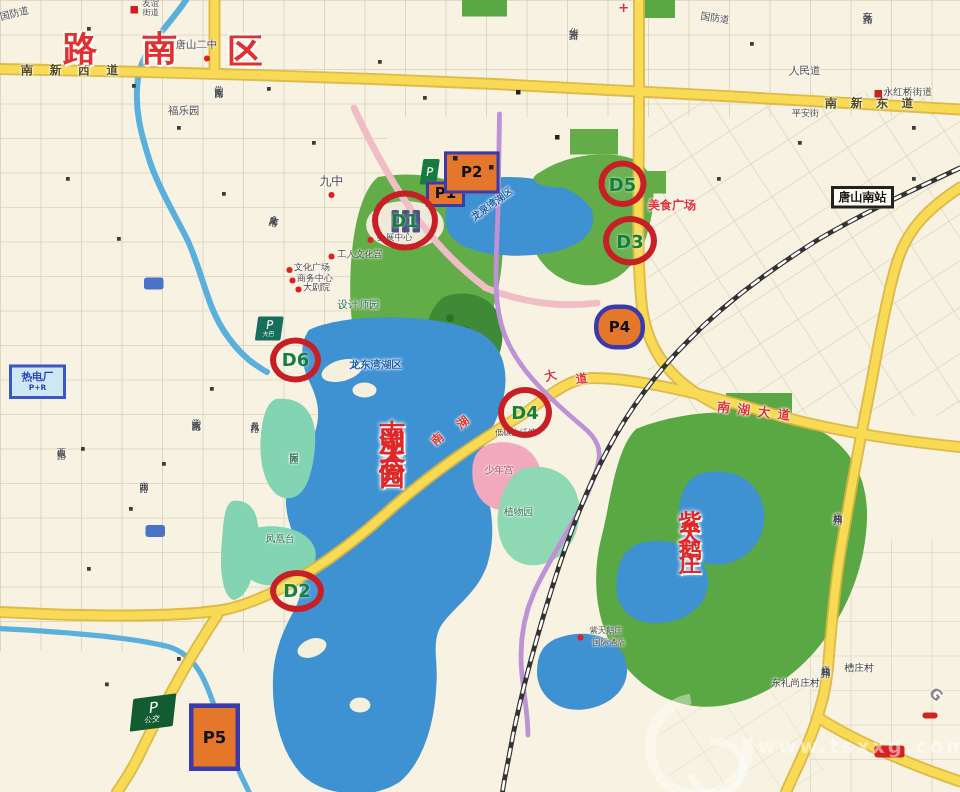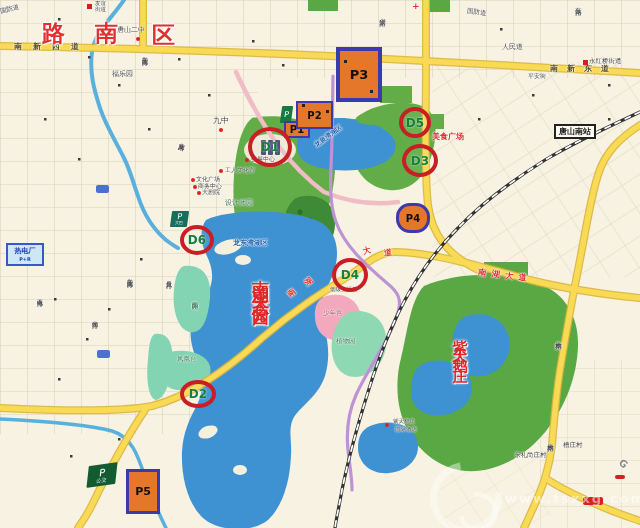--- a/index.html
+++ b/index.html
@@ -157,21 +157,21 @@
         <rect x="70" y="455" width="2.5" height="2.5"></rect>
     </g>
   </svg>
 
   <div class="lbl bigred" style="left:42px;top:22px">路</div>
   <div class="lbl bigred" style="left:95px;top:22px">南</div>
   <div class="lbl bigred" style="left:152px;top:24px">区</div>
 
   <div class="lbl" style="left:0px;top:6px;font-size:6.5px;transform:rotate(-14deg)">国防道</div>
   <div class="lbl" style="left:467px;top:9px;font-size:6.5px;transform:rotate(8deg)">国防道</div>
-  <div class="lbl" style="left:502px;top:44px;font-size:7px">人民道</div>
+  <div class="lbl" style="left:526px;top:44px;font-size:7px">人民道</div>
   <div class="lbl" style="left:528px;top:73px;font-size:6px">平安街</div>
   <div class="lbl" style="left:14px;top:43px;font-size:8px;letter-spacing:11px;color:#554a18;font-weight:bold">南新西道</div>
   <div class="lbl" style="left:550px;top:65px;font-size:8px;letter-spacing:9px;color:#554a18;font-weight:bold">南新东道</div>
   <div class="lbl vert" style="left:379px;top:13px;font-size:6.5px">华岩路</div>
   <div class="lbl vert" style="left:575px;top:2px;font-size:6.5px">车站路</div>
   <div class="lbl vert" style="left:142px;top:52px;font-size:6px">学院南路</div>
   <div class="lbl vert" style="left:127px;top:274px;font-size:6px">学院南路</div>
   <div class="lbl vert" style="left:166px;top:276px;font-size:6px">丹凤路</div>
   <div class="lbl vert" style="left:181px;top:138px;font-size:6px;transform:rotate(18deg)">文化南路</div>
   <div class="lbl vert" style="left:92px;top:316px;font-size:6px">光明路</div>
@@ -224,21 +224,20 @@
 
   <div class="lbl vert" style="left:252px;top:266px;font-size:17px;font-weight:bold;color:#e02828;letter-spacing:6px;text-shadow:0 0 3px #fff,0 0 3px #fff,1px 1px 0 #fff">南湖生态公园</div>
   <div class="lbl vert" style="left:452px;top:328px;font-size:15px;font-weight:bold;color:#e02828;letter-spacing:9px;text-shadow:0 0 3px #fff,0 0 3px #fff,1px 1px 0 #fff">紫天鹅庄</div>
 
   <div class="stn" style="left:554px;top:124px;width:42px;height:15px">唐山南站</div>
 
   <div class="pbox" style="left:284px;top:121px;width:26px;height:17px;border-width:2.5px">P1</div>
   <div class="pbox" style="left:296px;top:101px;width:37px;height:28px;border-width:2.5px">P2</div>
   <div class="pdot" style="left:302px;top:104px"></div>
   <div class="pdot" style="left:326px;top:110px"></div>
-  <div class="pbox" style="left:336px;top:47px;width:46px;height:55px;font-size:13px;border-width:4px">P3</div>
   <div class="pdot" style="left:344px;top:60px"></div>
   <div class="pdot" style="left:370px;top:90px"></div>
   <div class="pbox" style="left:396px;top:203px;width:34px;height:30px;border-width:3.5px;border-radius:14px">P4</div>
   <div class="pbox" style="left:126px;top:469px;width:34px;height:45px;font-size:11px;border-width:3.5px">P5</div>
 
   <div class="dcirc" style="left:248px;top:127px;width:44px;height:40px">
     <span class="d1-bars">
         <i></i>
         <i></i>
         <i></i>

